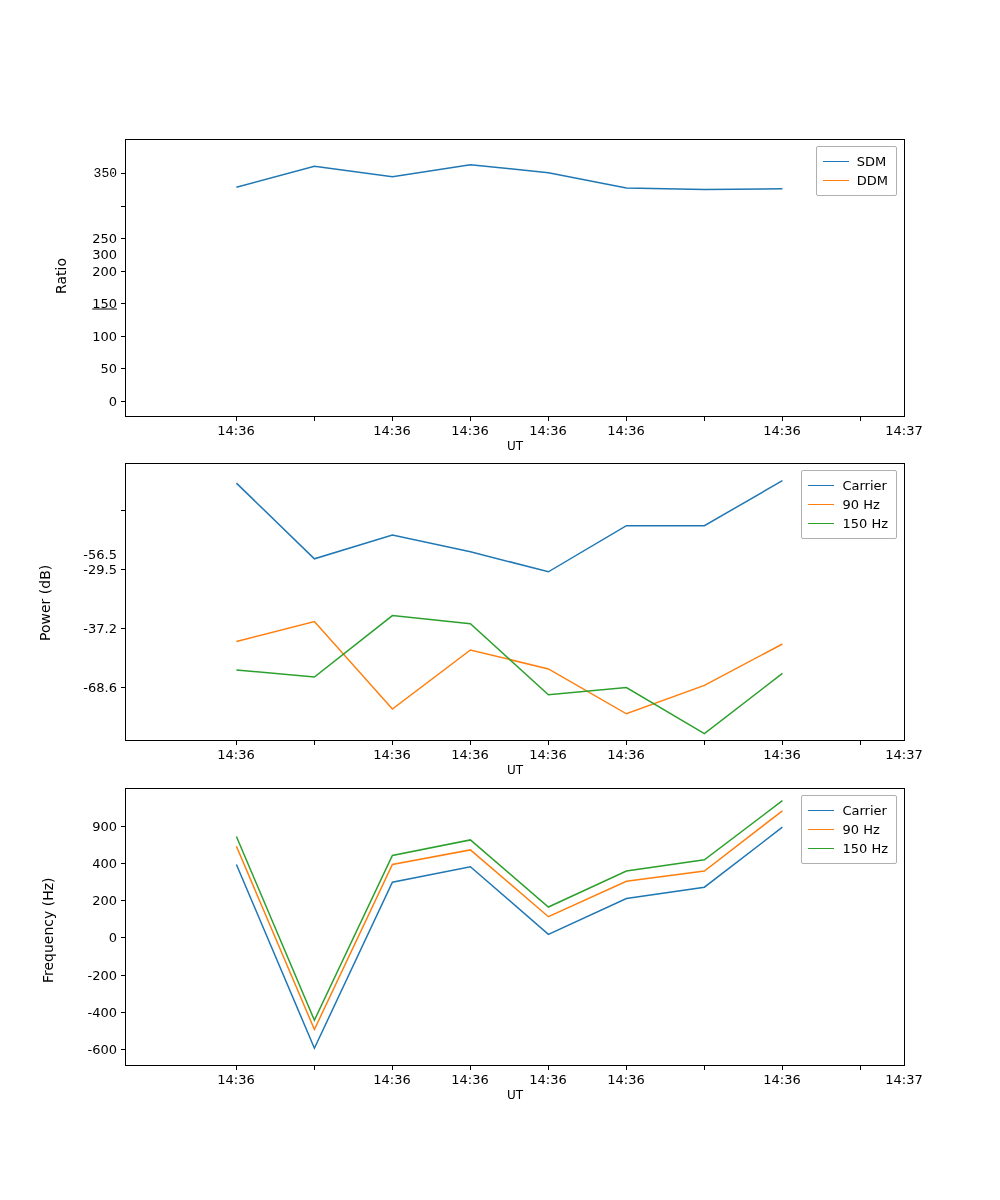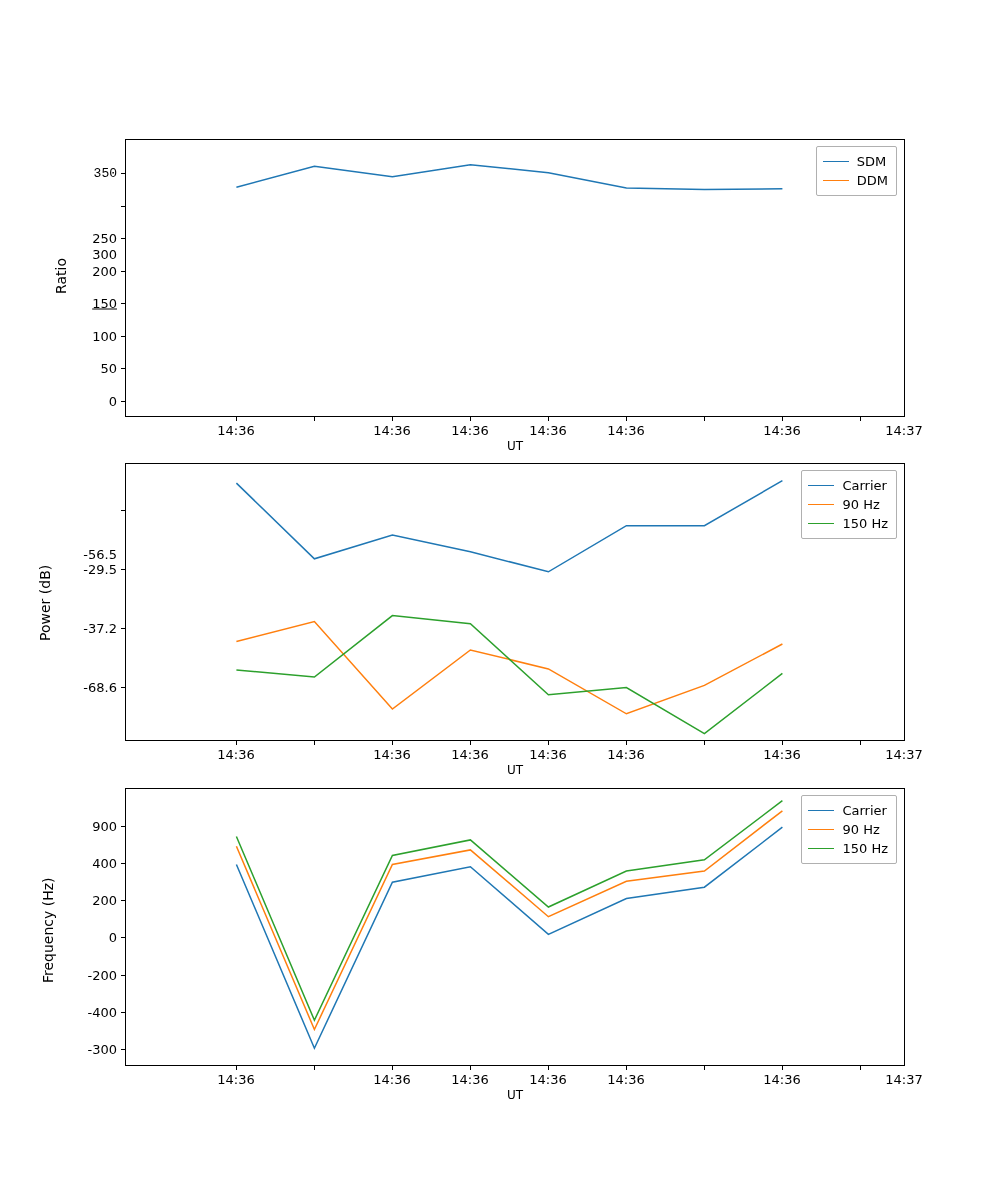--- a/index.html
+++ b/index.html
@@ -259,21 +259,21 @@
     <div class="tick-label-x" style="left:779px; top:284px;">14:37</div>
 
     <div class="tick-y" style="left:-4px; top:261px;"></div>
     <div class="tick-y" style="left:-4px; top:224px;"></div>
     <div class="tick-y" style="left:-4px; top:187px;"></div>
     <div class="tick-y" style="left:-4px; top:149px;"></div>
     <div class="tick-y" style="left:-4px; top:112px;"></div>
     <div class="tick-y" style="left:-4px; top:75px;"></div>
     <div class="tick-y" style="left:-4px; top:38px;"></div>
 
-    <div class="tick-label-y" style="left:-58px; top:261px; width:50px;">-300</div>
+    <div class="tick-label-y" style="left:-58px; top:261px; width:50px;">-600</div>
     <div class="tick-label-y" style="left:-58px; top:224px; width:50px;">-400</div>
     <div class="tick-label-y" style="left:-58px; top:187px; width:50px;">-200</div>
     <div class="tick-label-y" style="left:-58px; top:149px; width:50px;">0</div>
     <div class="tick-label-y" style="left:-58px; top:112px; width:50px;">200</div>
     <div class="tick-label-y" style="left:-58px; top:75px; width:50px;">400</div>
     <div class="tick-label-y" style="left:-58px; top:38px; width:50px;">900</div>
 
     <div class="ylabel" style="left:-85px; top:195px; transform: rotate(-90deg);">Frequency (Hz)</div>
     <div class="xlabel" style="top:300px;">UT</div>
 

